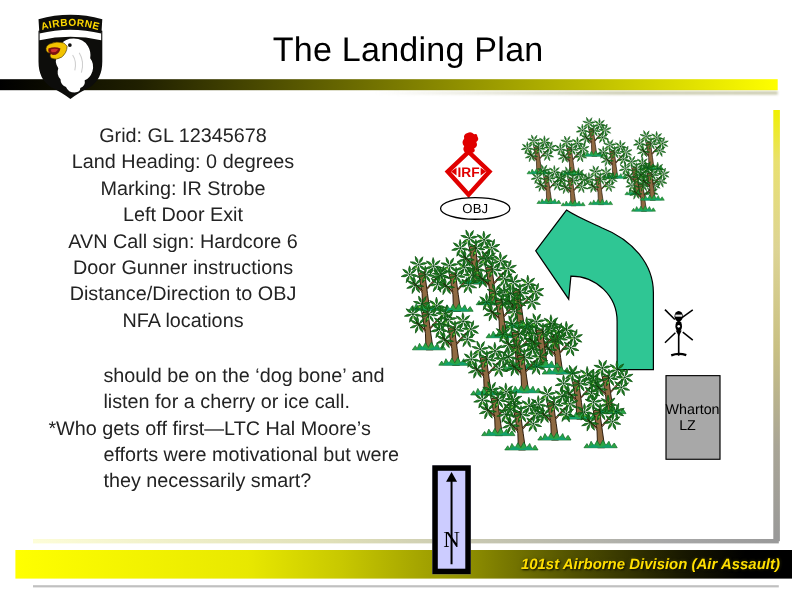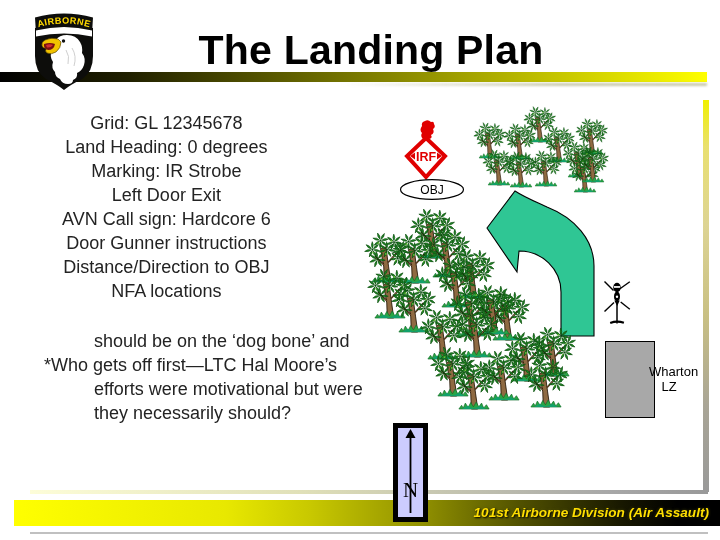--- a/index.html
+++ b/index.html
@@ -2,21 +2,21 @@
 <html><head>
 <meta charset="utf-8">
 <style>
 html,body{margin:0;padding:0}
 body{width:720px;height:540px;position:relative;background:#fff;font-family:"Liberation Sans",sans-serif;overflow:hidden}
 .abs{position:absolute}
 </style>
 </head>
 <body>
 
-<div class="abs" style="left:41px;top:27px;width:660px;text-align:center;font-size:41px;font-weight:bold;color:#000;letter-spacing:0.2px;">The Landing Plan</div>
+<div class="abs" style="left:41px;top:27px;width:660px;text-align:center;font-size:31px;font-weight:normal;color:#000;letter-spacing:0.2px;">The Landing Plan</div>
 
 <div class="abs" style="left:0;top:72px;width:707px;height:10px;background:linear-gradient(90deg,#000 0%,#202000 18%,#ffff00 100%);"></div>
 
 <div class="abs" style="left:340px;top:83px;width:367px;height:3px;background:linear-gradient(90deg,rgba(140,140,80,0) 0%,rgba(140,140,80,.45) 60%,rgba(150,150,90,.5) 100%);filter:blur(1px);"></div>
 
 <div class="abs" style="left:703px;top:100px;width:6px;height:392px;background:linear-gradient(180deg,#f0f000 0%,#e9e070 12%,#ddd494 32%,#c9c083 55%,#a9a596 78%,#999 100%);"></div>
 
 <div class="abs" style="left:30px;top:490px;width:678px;height:4px;background:linear-gradient(90deg,#fdfdd8 0%,#e0e0b8 40%,#a8a8a8 85%,#999 100%);"></div>
 
 <div class="abs" style="left:14px;top:500px;width:706px;height:26px;background:linear-gradient(90deg,#ffff00 0%,#e8e800 30%,#c8c800 42%,#909000 58%,#505000 72%,#181800 86%,#000 94%);"></div>
@@ -56,23 +56,24 @@
 Marking: IR Strobe<br>
 Left Door Exit<br>
 AVN Call sign: Hardcore 6<br>
 Door Gunner instructions<br>
 Distance/Direction to OBJ<br>
 NFA locations
 </div>
 
 <div class="abs" style="left:44px;top:328.5px;font-size:18px;line-height:24px;color:#232323;">
 <div style="margin-left:50px;">should be on the ‘dog bone’ and</div>
+<div style="margin-left:50px;">listen for a cherry or ice call.</div>
 <div>*Who gets off first—LTC Hal Moore’s</div>
 <div style="margin-left:50px;">efforts were motivational but were</div>
-<div style="margin-left:50px;">they necessarily should?</div>
+<div style="margin-left:50px;">they necessarily smart?</div>
 </div>
 
 <svg class="abs" style="left:395px;top:118px;" width="62" height="66" viewBox="0 0 62 66">
 
   <path d="M27,8 Q26,4 30,3 Q33,1 36,4 Q39,3 39,6 Q41,9 38,11 Q40,15 36,17 Q38,20 34,21 L28,21 Q25,18 27,15 Q24,12 27,8 Z" fill="#e00000"></path>
 
   <path d="M31,20 L50,38 L31,59 L12,38 Z" fill="#fff" stroke="#e00000" stroke-width="4" stroke-linejoin="miter"></path>
   <text x="31" y="43" font-size="12.5" font-weight="bold" fill="#e00000" text-anchor="middle" font-family="Liberation Sans">IRF</text>
   <path d="M15,38 L20,34.5 L20,41.5 Z" fill="#e00000"></path>
   <path d="M47,38 L42,34.5 L42,41.5 Z" fill="#e00000"></path>
@@ -174,20 +175,20 @@
   <ellipse cx="19" cy="11.5" rx="3.8" ry="4.7" fill="#000"></ellipse>
   <rect x="15.9" y="10" width="6.2" height="1.9" fill="#e8e8e8"></rect>
   <ellipse cx="19" cy="20.5" rx="3" ry="5" fill="#000"></ellipse>
   <circle cx="19" cy="20.7" r="1.2" fill="#fff"></circle>
   <path d="M16.3,24.5 L21.7,24.5 L19.2,30 Z" fill="#000"></path>
   <line x1="19" y1="28" x2="19" y2="47.5" stroke="#000" stroke-width="1.5"></line>
   <path d="M12.2,47 Q19,44.4 25.9,46.8" fill="none" stroke="#000" stroke-width="2.1"></path>
 </svg>
 
 <div class="abs" style="left:605px;top:341px;width:50px;height:77px;background:#a8a8a8;border:1.5px solid #000;box-sizing:border-box;"></div>
-<div class="abs" style="left:605px;top:364px;width:40px;text-align:center;font-size:13px;color:#000;line-height:15px;margin-left:44px;">Wharton<br>LZ</div>
+<div class="abs" style="left:605px;top:364px;width:40px;text-align:center;font-size:13px;color:#000;line-height:15px;">Wharton<br>LZ</div>
 
 <div class="abs" style="left:393px;top:423px;width:35px;height:99px;background:#ccccff;border:5px solid #000;box-sizing:border-box;"></div>
 <svg class="abs" style="left:398px;top:428px;" width="25" height="89" viewBox="0 0 25 89">
   <line x1="12.5" y1="8" x2="12.5" y2="85" stroke="#000" stroke-width="1.8"></line>
   <path d="M12.5,1 L17.5,10 L7.5,10 Z" fill="#000"></path>
   <text x="12.5" y="69" font-size="21" fill="#000" text-anchor="middle" font-family="Liberation Serif">N</text>
 </svg>
 
 </body></html>

